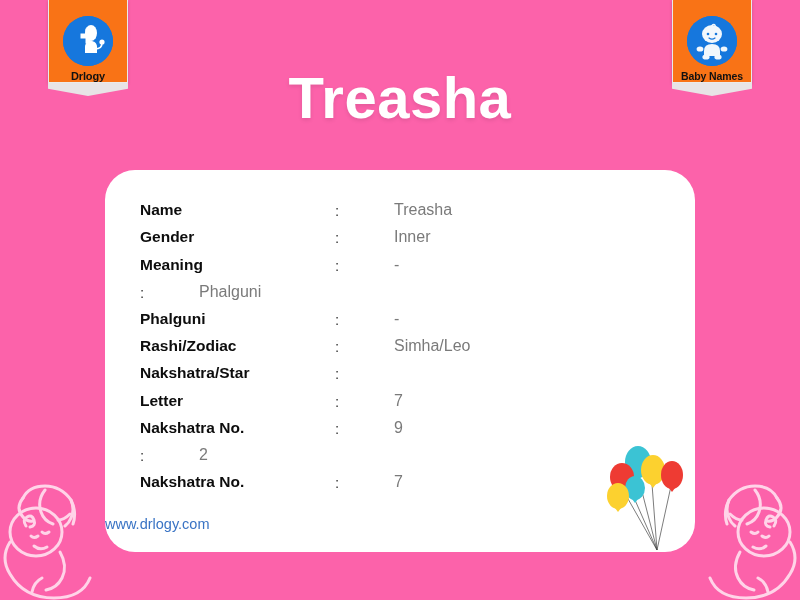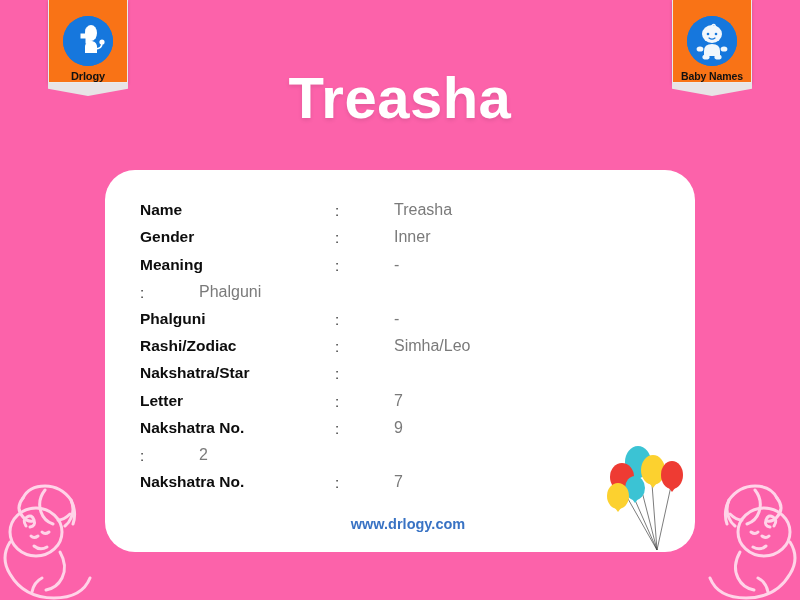--- a/index.html
+++ b/index.html
@@ -108,26 +108,25 @@
     font-size:15px;
     color:#3a3a3a;
   }
   .info-value {
     font-size:16px;
     color:#7a7a7a;
     white-space:nowrap;
   }
   #site-url {
     position:absolute;
-    left:8px; bottom:20px; width:590px;
-    text-align:center;
+    left:0; bottom:20px; width:590px;
+    text-align:left;
     font-size:14.5px;
     color:#3973c4;
     text-decoration:none;
-    font-weight:bold;
   }
 
   
   #balloons {
     position:absolute;
     right:-2px; bottom:-4px;
     width:92px; height:118px;
     pointer-events:none;
   }
 

